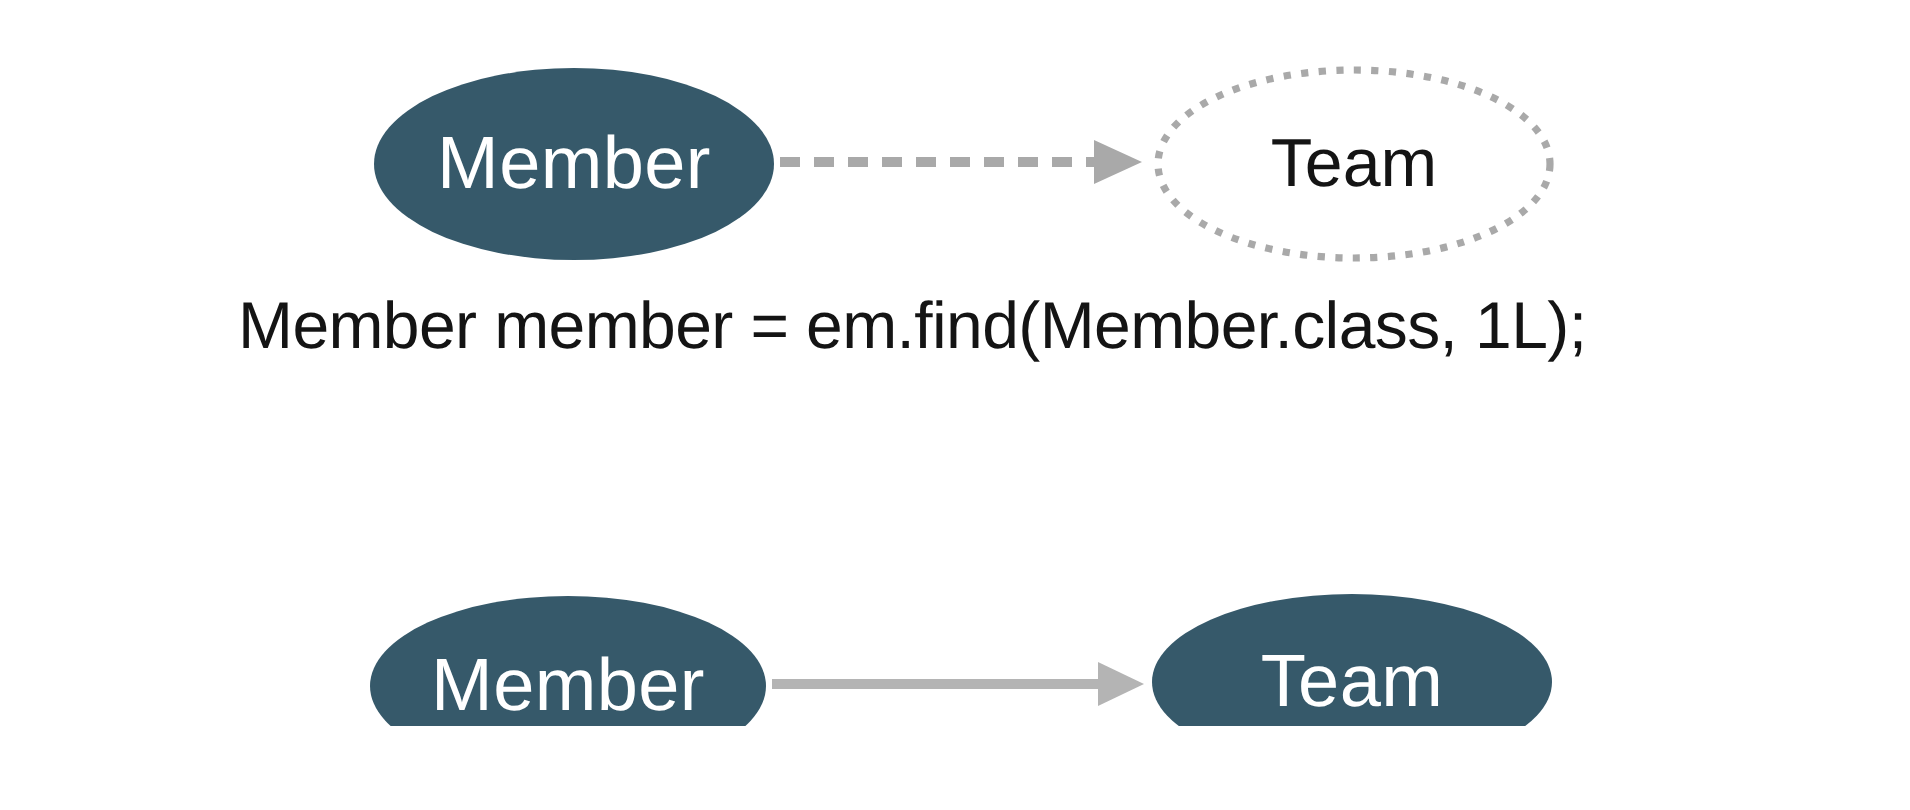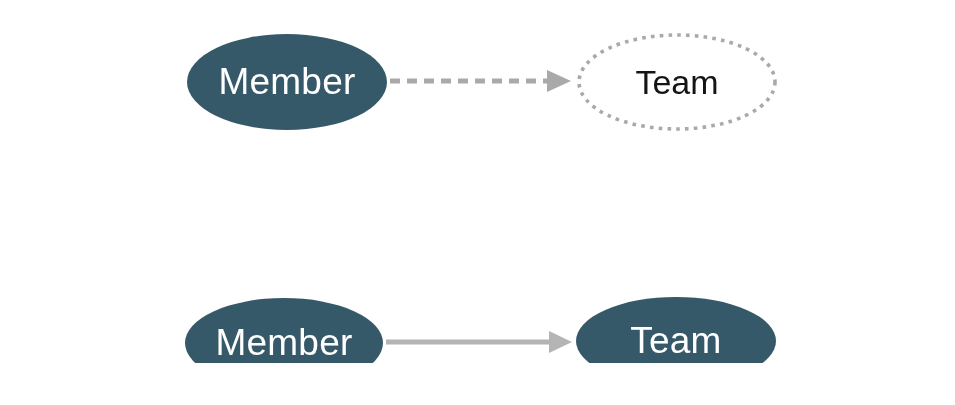--- a/index.html
+++ b/index.html
@@ -102,18 +102,19 @@
       <polygon class="head-solid" points="549,331 572,342 549,353"></polygon>
     </g>
     <ellipse class="entity" cx="676" cy="341" rx="100" ry="44"></ellipse>
   </svg>
 
   <div class="label entity-label lbl-member-top">Member</div>
 
 
   <div class="label proxy-label lbl-team-top">Team</div>
 
+  <div class="code-line">Member member = em.find(Member.class, 1L);</div>
 
   <div class="label entity-label lbl-member-bot">Member</div>
 
   <div class="label entity-label lbl-team-bot">Team</div>
 
 </div>
 
 </body></html>

